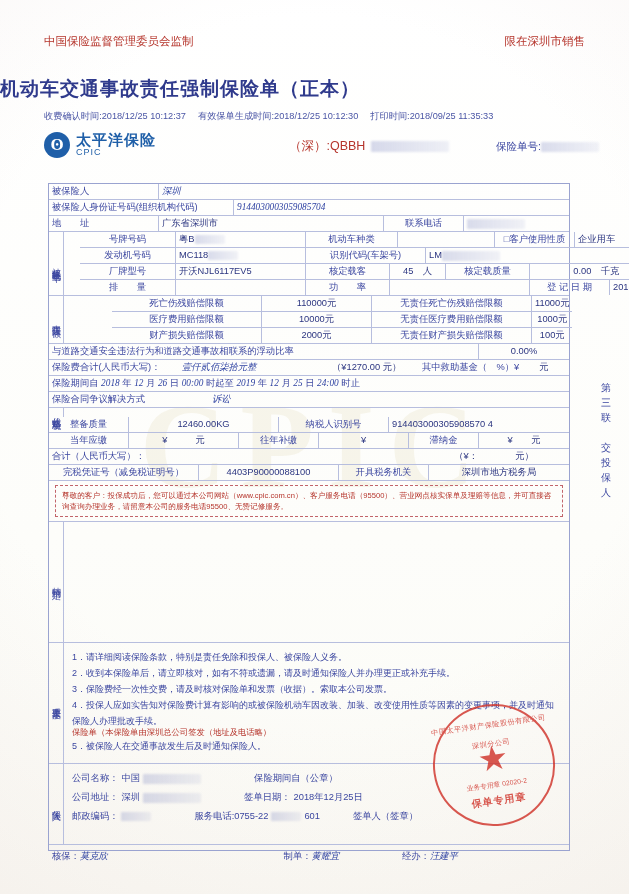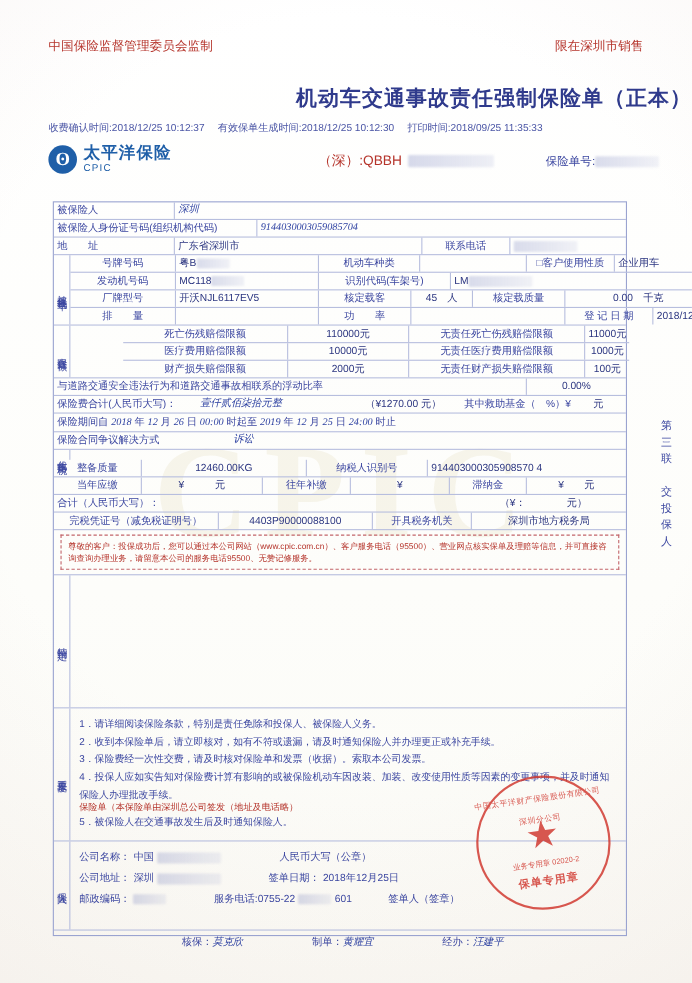--- a/index.html
+++ b/index.html
@@ -36,21 +36,21 @@
     position:absolute;top:34px;left:0;right:0;
     display:flex;justify-content:space-between;
     padding:0 44px;
     font-size:11.5px;
     color:#c0392b;
   }
   .top-left{color:#b5342b;}
   .top-right{color:#b5342b;}
   .title{
     position:absolute;top:76px;left:0;right:0;
-    text-align:right;
+    text-align:left;
     font-size:19px;font-weight:bold;
     color:#2f3a8c;
     letter-spacing:1px;
     font-family:"Liberation Serif", serif;
   }
   .timeline{
     position:absolute;top:110px;left:44px;right:12px;
     font-size:9.2px;color:#4a55a5;
     display:flex;gap:12px;
     white-space:nowrap;
@@ -224,21 +224,21 @@
       <div class="cell val handwrite" style="flex:1">9144030003059085704</div>
     </div>
 
     <div class="row">
       <div class="cell lbl" style="width:110px">地　　址</div>
       <div class="cell val" style="width:225px">广东省深圳市</div>
       <div class="cell lbl center" style="width:80px">联系电话</div>
       <div class="cell val" style="flex:1"><span class="blur-s"></span></div>
     </div>
 
-    <div style="display:flex;border-bottom:1px solid #b7bede;">
+    <div style="display:flex;border-bottom:1px solid #b7bede;gap:16px;">
       <div class="vleft">被保险机动车</div>
       <div style="flex:1">
         <div class="row">
           <div class="cell lbl center" style="width:96px">号牌号码</div>
           <div class="cell val" style="width:130px"><span>粤B</span><span class="blur-xs"></span></div>
           <div class="cell lbl center" style="width:92px">机动车种类</div>
           <div class="cell val" style="width:97px"></div>
           <div class="cell lbl center" style="width:80px">□客户使用性质</div>
           <div class="cell val" style="flex:1">企业用车</div>
         </div>
@@ -376,21 +376,21 @@
       </div>
     </div>
 
     <div class="insurer">
       <div class="vleft">保险人</div>
       <div class="insurer-body">
         <div class="flexrow">
           <span>公司名称：</span>
           <span>中国</span>
           <span class="blur-s"></span>
-          <span style="margin-left:50px">人民币大写（公章）</span>
+          <span style="margin-left:50px">保险期间自（公章）</span>
         </div>
         <div class="flexrow">
           <span>公司地址：</span>
           <span>深圳</span>
           <span class="blur-s"></span>
           <span style="margin-left:40px">签单日期：</span>
           <span>2018年12月25日</span>
         </div>
         <div class="flexrow">
           <span>邮政编码：</span>
@@ -405,21 +405,21 @@
             <div class="stamp-top">中国太平洋财产保险股份有限公司深圳分公司</div>
             <div class="stamp-star">★</div>
             <div class="stamp-mid">业务专用章  02020-2</div>
             <div class="stamp-bottom">保单专用章</div>
           </div>
         </div>
       </div>
     </div>
 
     <div class="footer-row">
-      <div class="cell" style="width:175px;text-align:right">
+      <div class="cell" style="width:175px;text-align:left">
         <span>核保：</span><span class="handwrite">莫克欣</span>
       </div>
       <div class="cell" style="width:175px;text-align:center">
         <span>制单：</span><span class="handwrite">黄耀宜</span>
       </div>
       <div class="cell" style="flex:1;text-align:left">
         <span>经办：</span><span class="handwrite">汪建平</span>
       </div>
     </div>
 

